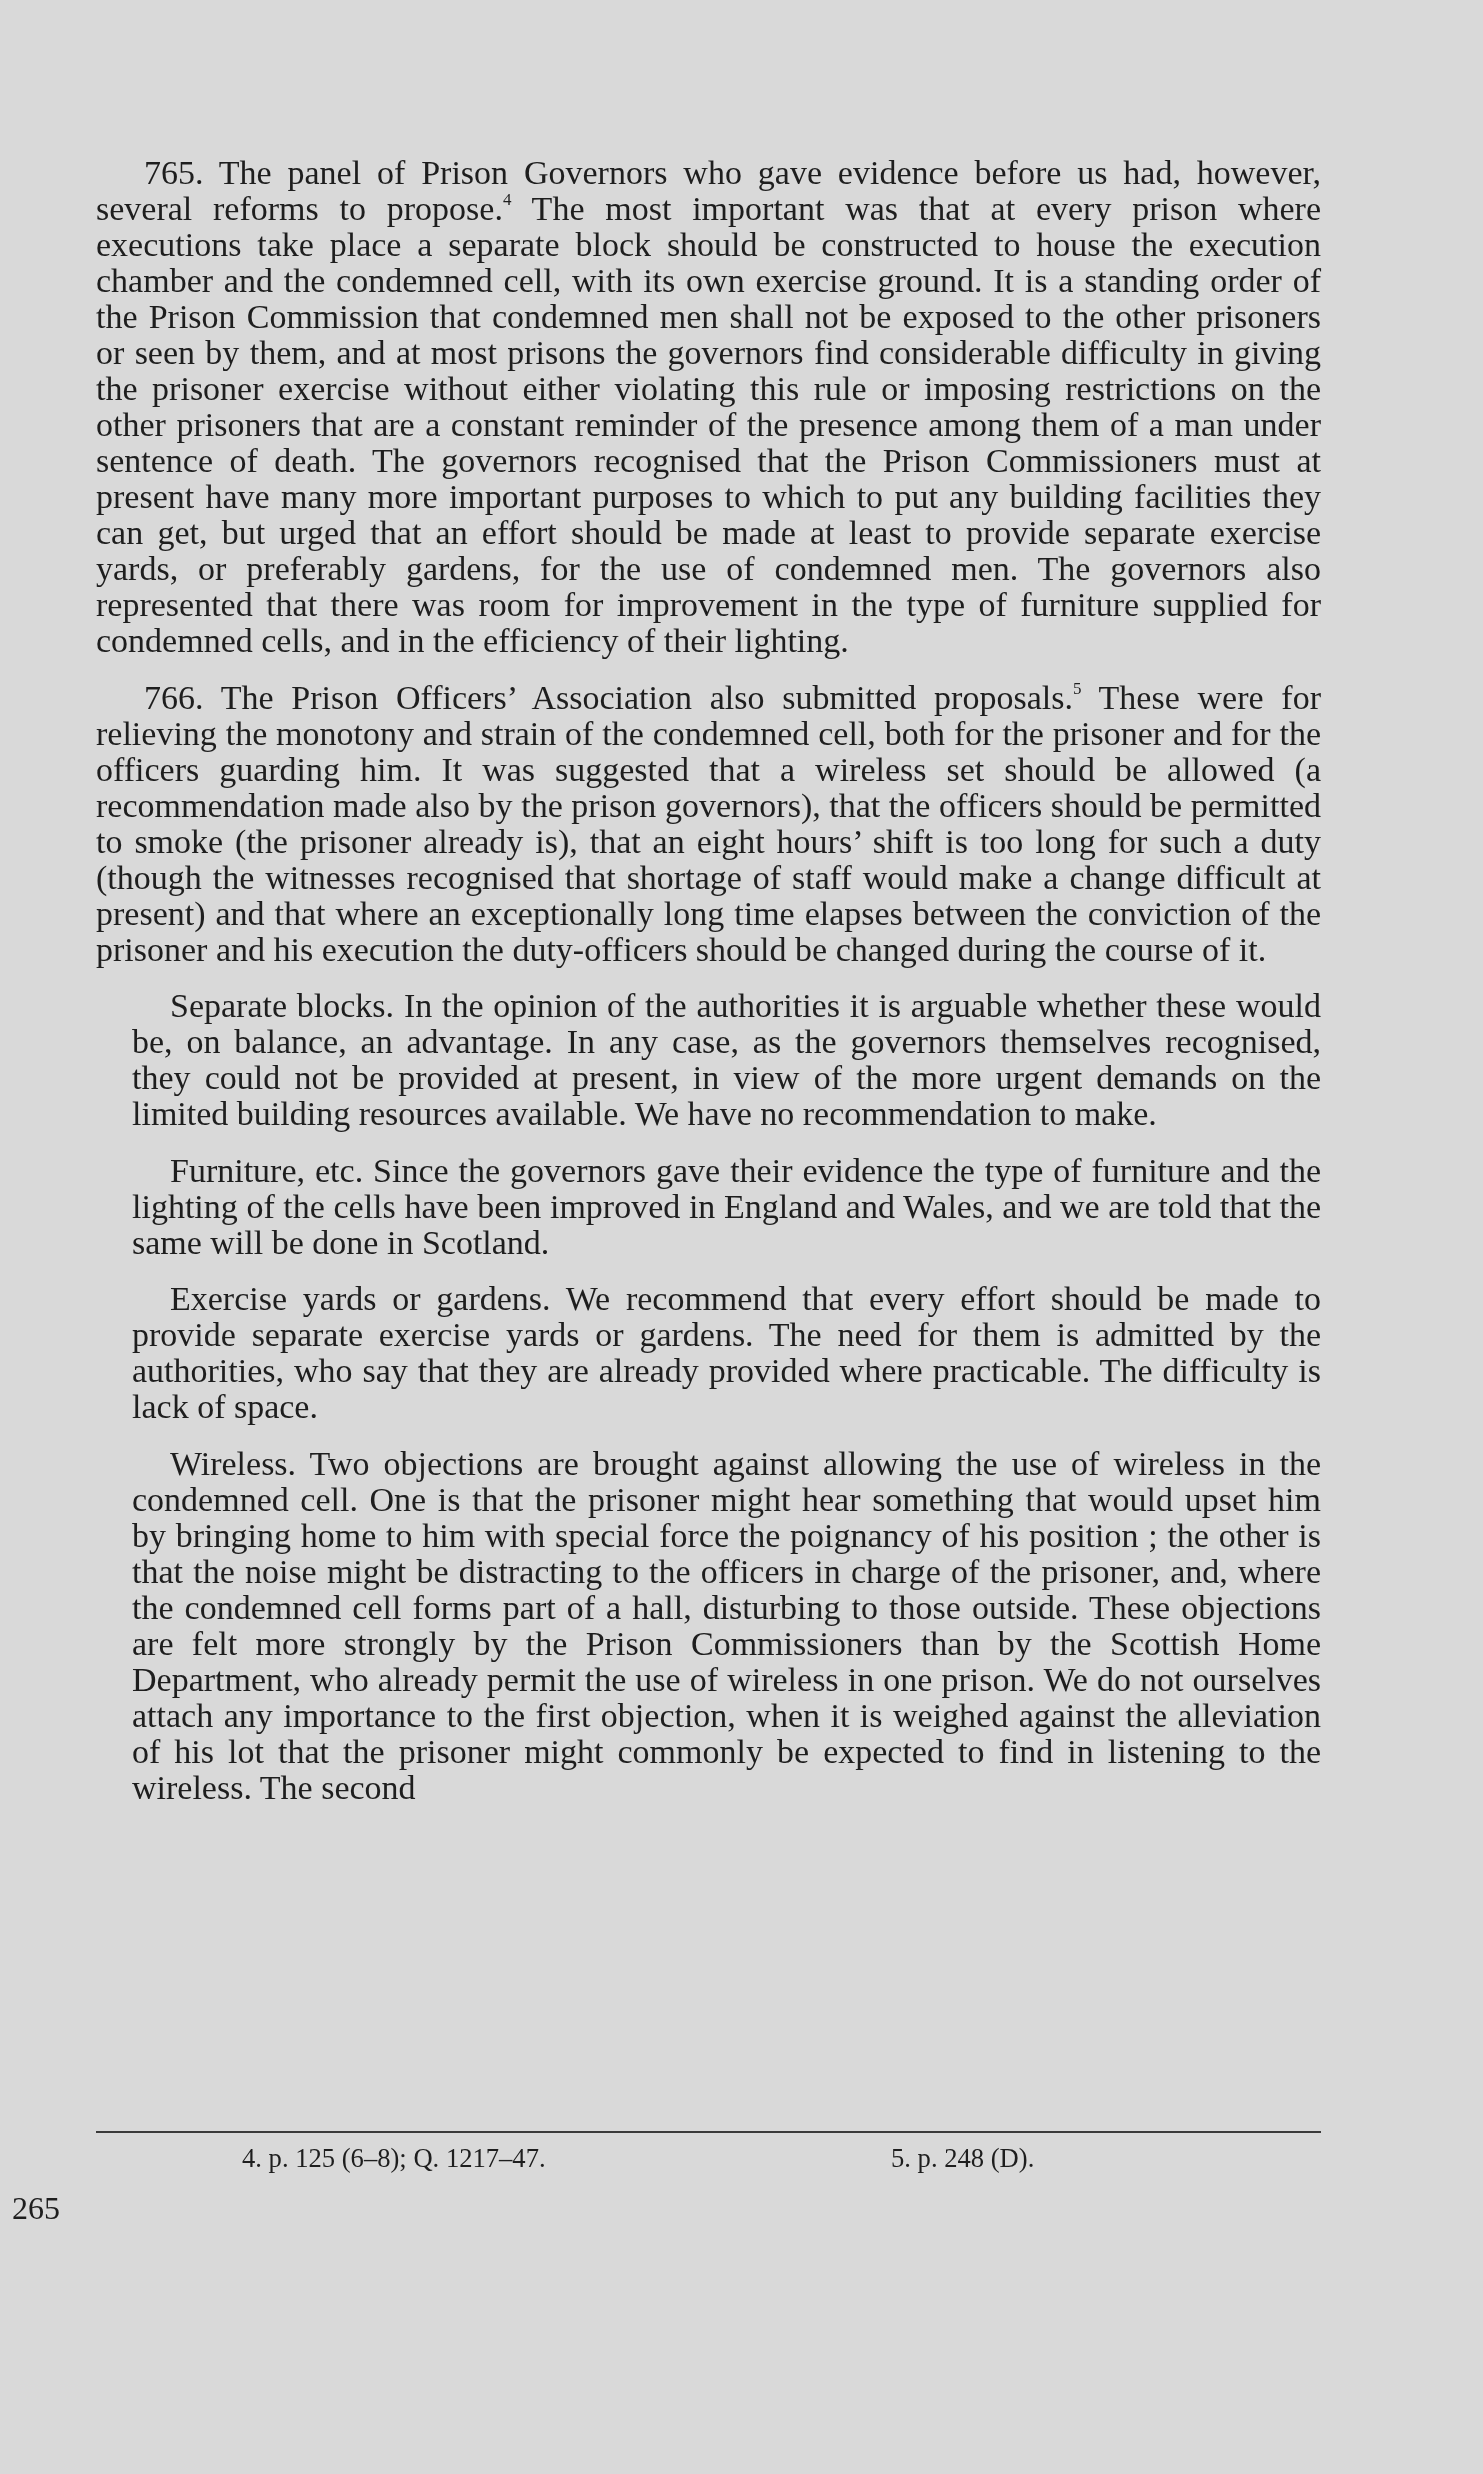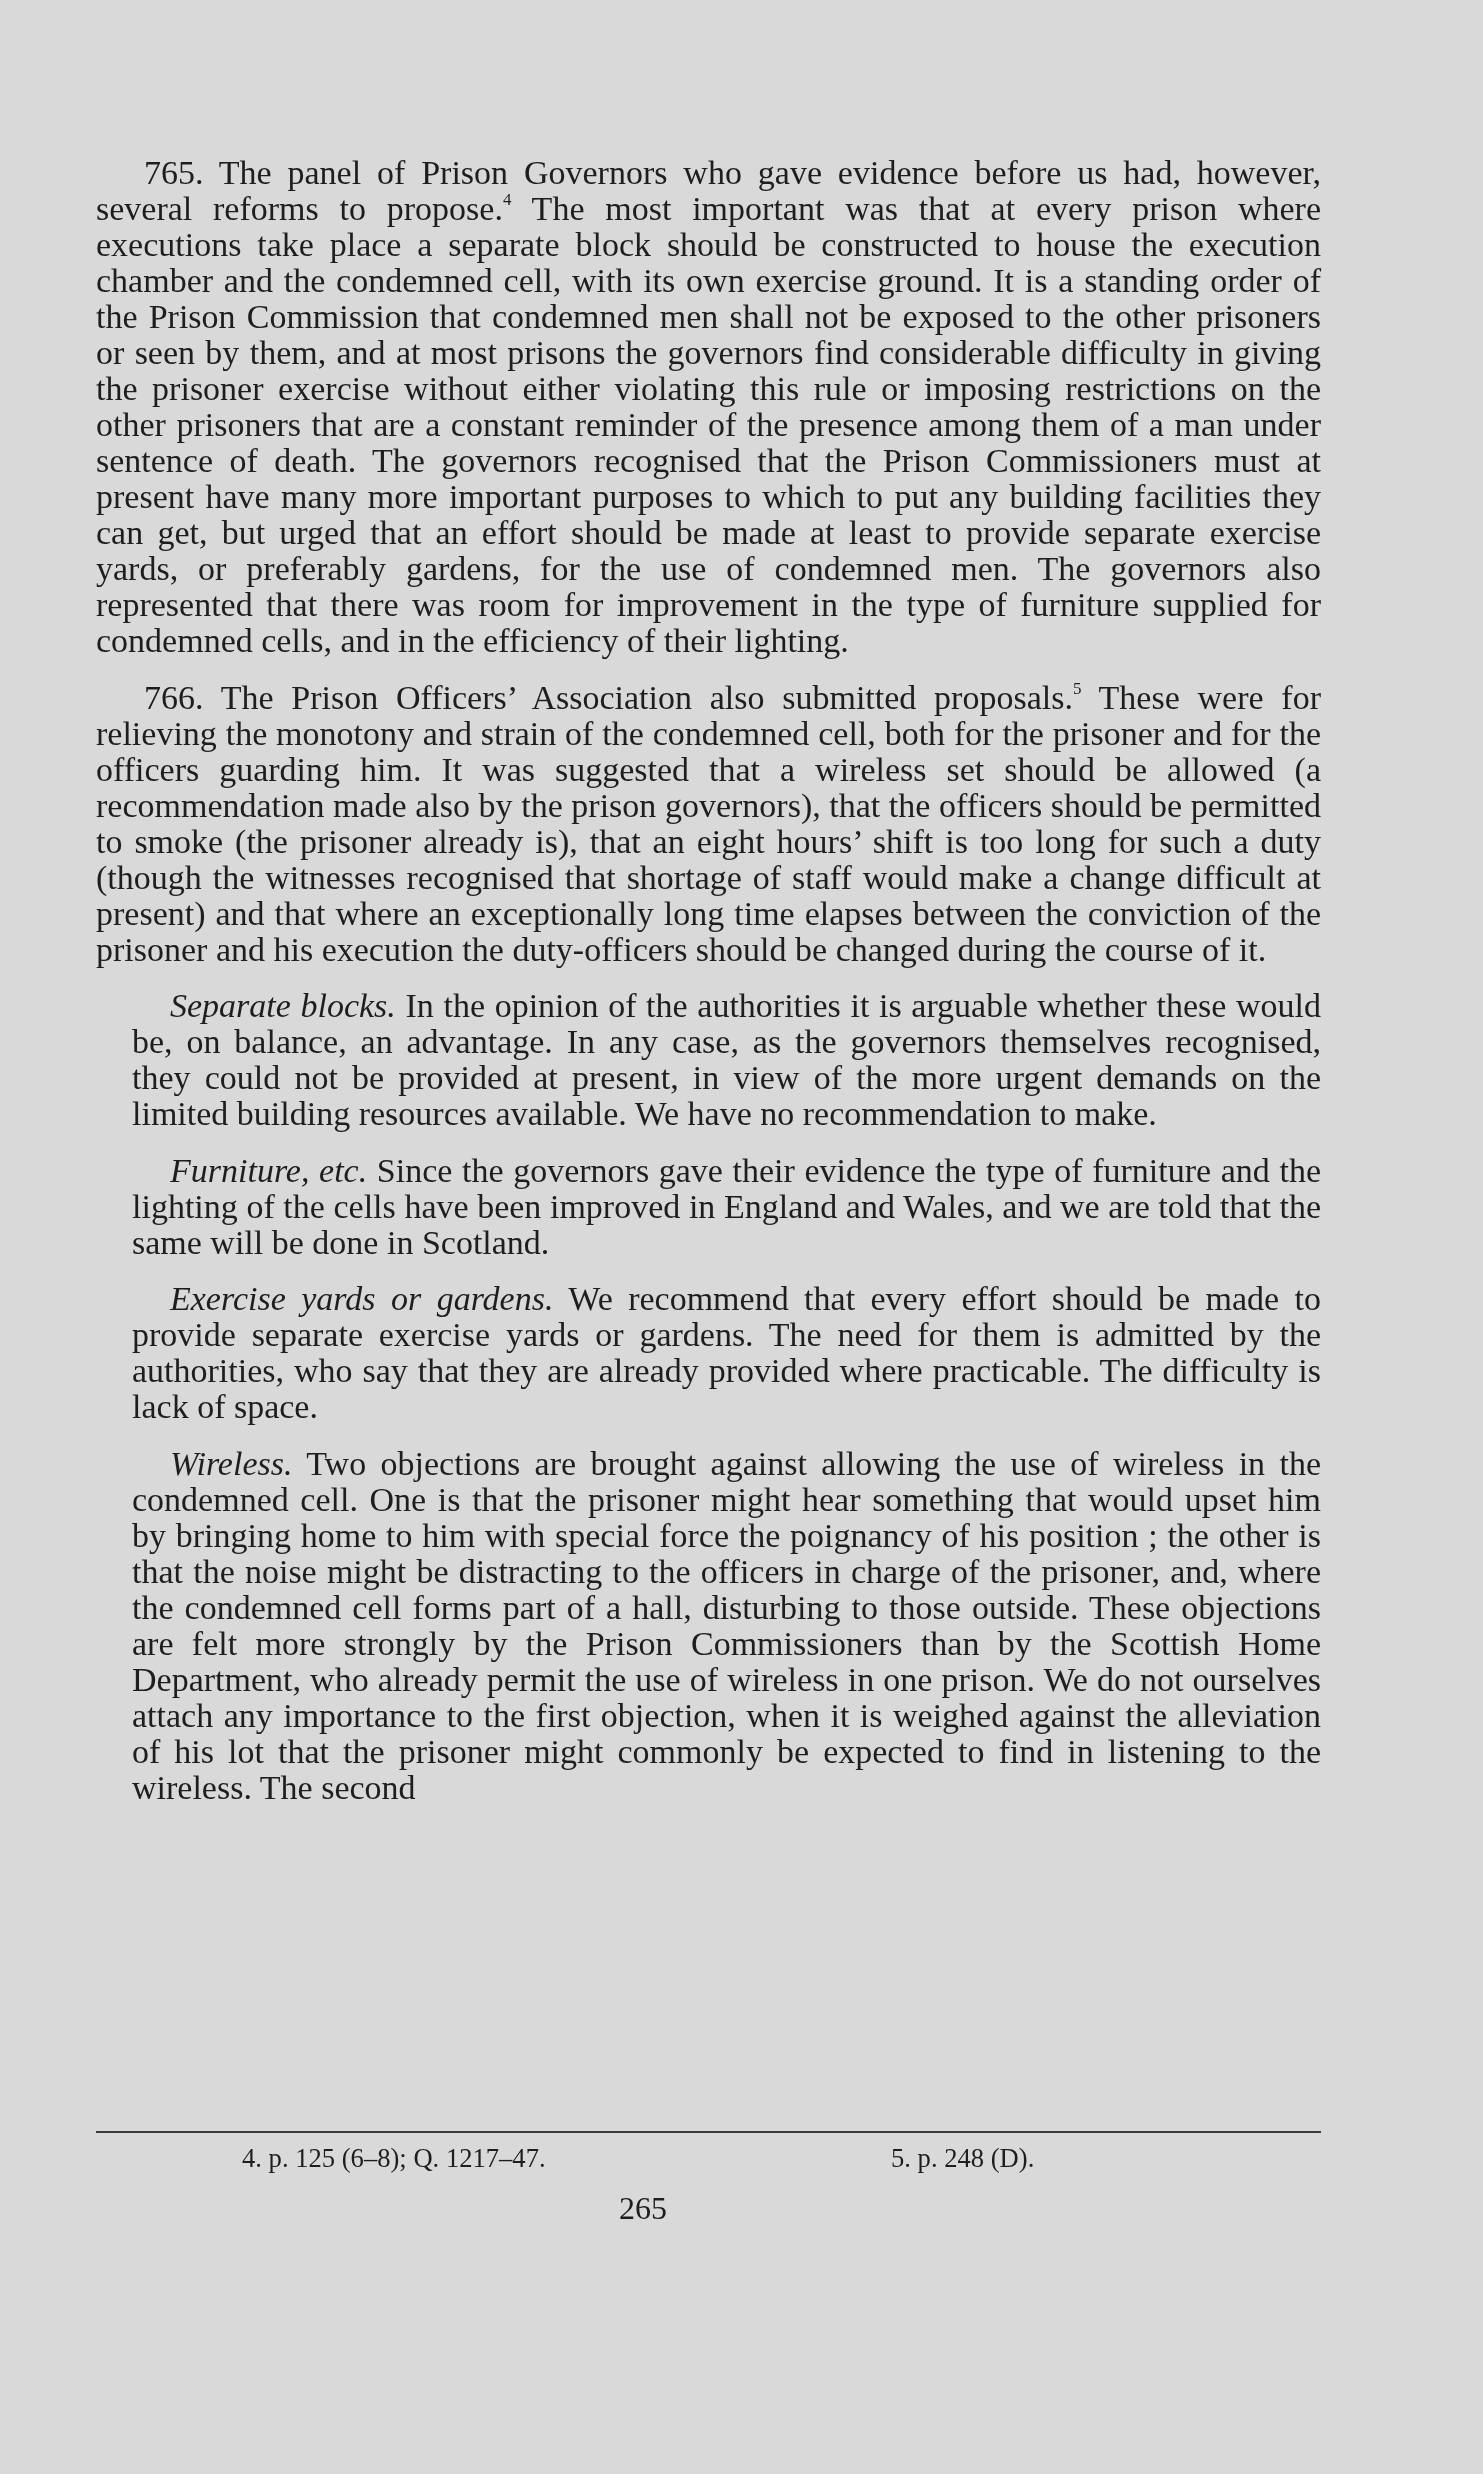--- a/index.html
+++ b/index.html
@@ -35,21 +35,20 @@
     }
     .para-num {
       font-variant-numeric: lining-nums;
     }
     sup {
       font-size: 17px;
       line-height: 0;
       vertical-align: 15.4px;
     }
     .ital {
-      font-style: italic;
     }
     .rule {
       position: absolute;
       left: 96px;
       top: 2131px;
       width: 1225px;
       height: 0;
       border-top: 2.6px solid #3a3a3a;
     }
     .footnotes {
@@ -63,23 +62,22 @@
     .fn {
       position: absolute;
       top: 0;
       white-space: nowrap;
     }
     .fn-4 { left: 242px; }
     .fn-5 { left: 891px; }
     .page-number {
       position: absolute;
       top: 2190px;
-      left: 0;
+      left: 12px;
       width: 1286px;
-      text-align: center;
       font-size: 32px;
     }
   </style>
 </head>
 <body style="background: rgb(217, 217, 217); color: rgb(30, 30, 30);">
 
 <div class="page">
 
   <p class="para"><span class="para-num">765.</span> <span>The panel of Prison Governors who gave evidence before us had, however, several reforms to propose.</span><sup>4</sup><span> The most important was that at every prison where executions take place a separate block should be constructed to house the execution chamber and the condemned cell, with its own exercise ground. It is a standing order of the Prison Commission that condemned men shall not be exposed to the other prisoners or seen by them, and at most prisons the governors find considerable difficulty in giving the prisoner exercise without either violating this rule or imposing restrictions on the other prisoners that are a constant reminder of the presence among them of a man under sentence of death. The governors recognised that the Prison Commissioners must at present have many more important purposes to which to put any building facilities they can get, but urged that an effort should be made at least to provide separate exercise yards, or preferably gardens, for the use of con­demned men. The governors also represented that there was room for improvement in the type of furniture supplied for condemned cells, and in the efficiency of their lighting.</span></p>
 

